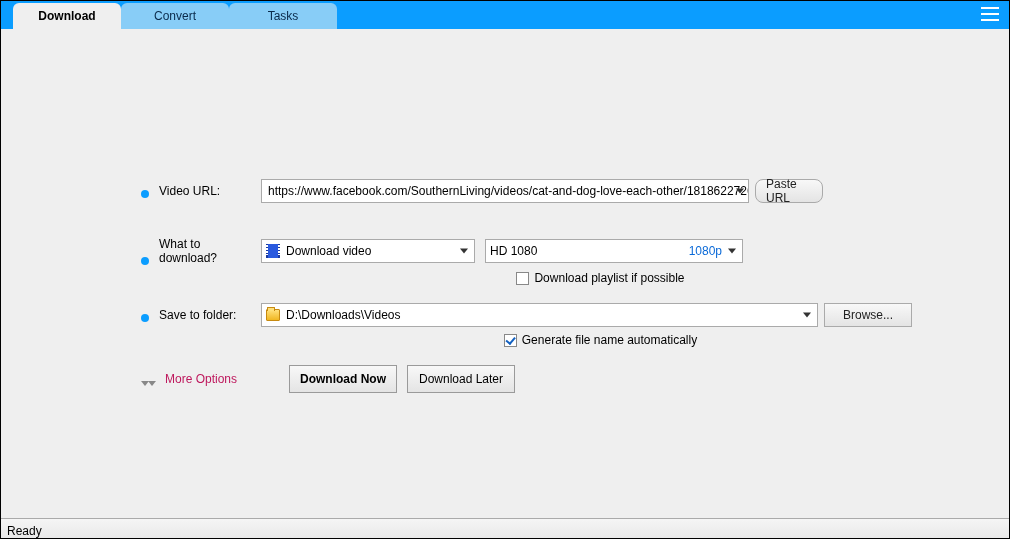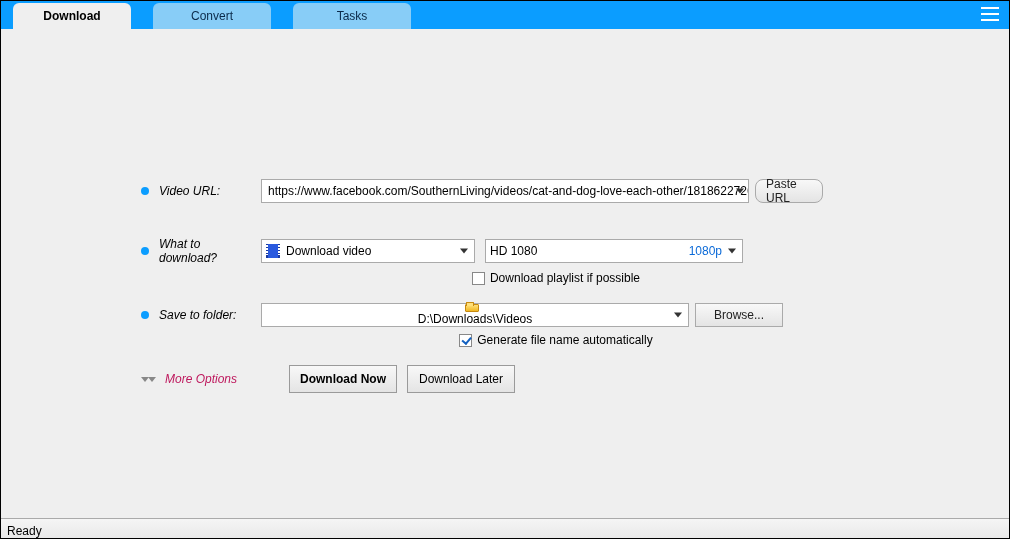--- a/index.html
+++ b/index.html
@@ -1,45 +1,45 @@
 <!DOCTYPE html>
 <html><head>
 <meta charset="utf-8">
 <style>
   * { box-sizing: border-box; margin: 0; padding: 0; }
   html, body { width: 1010px; height: 539px; font-family: "Segoe UI", Tahoma, sans-serif; font-size: 12px; overflow: hidden; background: #fff; }
   .window { width: 100%; height: 100%; display: flex; flex-direction: column; border: 1px solid #000; }
 
   .topbar { height: 28px; background: #0b9dff; display: flex; align-items: flex-end; padding: 0 0 0 12px; position: relative; }
-  .tab { width: 118px; height: 26px; border-top-left-radius: 6px; border-top-right-radius: 6px; display: flex; align-items: center; justify-content: center; font-size: 12px; margin-right: 22px; cursor: pointer; color: #1b3a5a; }
+  .tab { width: 108px; height: 26px; border-top-left-radius: 6px; border-top-right-radius: 6px; display: flex; align-items: center; justify-content: center; font-size: 12px; margin-right: 0; cursor: pointer; color: #1b3a5a; }
   .tab.active { background: #efefef; color: #000; font-weight: bold; }
   .tab.inactive { background: #88cdf7; color: #0a2a4a; }
   .menu-btn { position: absolute; right: 6px; top: 2px; width: 26px; height: 22px; display: flex; flex-direction: column; justify-content: center; gap: 4px; cursor: pointer; align-items: center; }
   .menu-btn span { display: block; width: 18px; height: 2px; background: #fff; }
 
   .main { flex: 1; background: #efefef; position: relative; }
   .form { position: absolute; left: 140px; top: 150px; }
   .row { display: flex; align-items: center; margin-bottom: 12px; }
   .bullet { width: 8px; height: 8px; border-radius: 50%; background: #0b9dff; display: inline-block; margin-right: 10px; }
-  .lbl { width: 120px; color: #000; display: flex; align-items: center; font-style: italic; }
+  .lbl { width: 120px; color: #000; display: flex; align-items: flex-end; }
   .fields { display: flex; align-items: center; }
 
   .url-input { width: 488px; height: 24px; border: 1px solid #aaa; background: #fff; padding: 0 18px 0 6px; font-size: 12px; overflow: hidden; white-space: nowrap; display: flex; align-items: center; position: relative; }
   .url-input .caret { position: absolute; right: 4px; top: 50%; transform: translateY(-50%); }
   .btn { height: 24px; border: 1px solid #aaa; background: linear-gradient(#f8f8f8,#e4e4e4); padding: 0 10px; font-size: 12px; cursor: pointer; display: inline-flex; align-items: center; justify-content: center; margin-left: 6px; color: #222; }
   .btn.paste { width: 68px; border-radius: 8px; }
   .btn.browse { width: 88px; }
 
   .combo { height: 24px; border: 1px solid #aaa; background: #fff; display: flex; align-items: center; padding: 0 4px; position: relative; }
   .combo .caret { position: absolute; right: 6px; top: 50%; transform: translateY(-50%); }
   .caret { width: 0; height: 0; border-left: 4px solid transparent; border-right: 4px solid transparent; border-top: 5px solid #333; }
   .combo.what { width: 214px; }
   .combo.quality { width: 258px; margin-left: 10px; }
   .combo.quality .qright { margin-left: auto; color: #0b6ad8; margin-right: 16px; font-weight: 500; }
-  .combo.folder { width: 428px; flex-direction: column; }
+  .combo.folder { width: 557px; }
 
   .icon-film { width: 14px; height: 14px; background: linear-gradient(90deg,#1a3aa0 2px,transparent 2px,transparent 12px,#1a3aa0 12px), #2a5adf; margin-right: 6px; position: relative; }
   .icon-film::before, .icon-film::after { content:""; position:absolute; width:2px; background: repeating-linear-gradient(#fff 0 1.5px, transparent 1.5px 3px); top:1px; bottom:1px; }
   .icon-film::before { left:0; }
   .icon-film::after { right:0; }
 
   .icon-folder { width: 14px; height: 12px; background: linear-gradient(#ffe07a,#f0b722); border: 1px solid #c78a10; border-radius: 1px; margin-right: 6px; position:relative; }
   .icon-folder::before { content:""; position:absolute; top:-3px; left:0; width:6px; height:3px; background:#ffe07a; border:1px solid #c78a10; border-bottom:none; border-radius:1px 1px 0 0; }
 
   .subrow { margin-left: 148px; display: flex; align-items: center; margin-top: -6px; margin-bottom: 18px; justify-content: center; }

